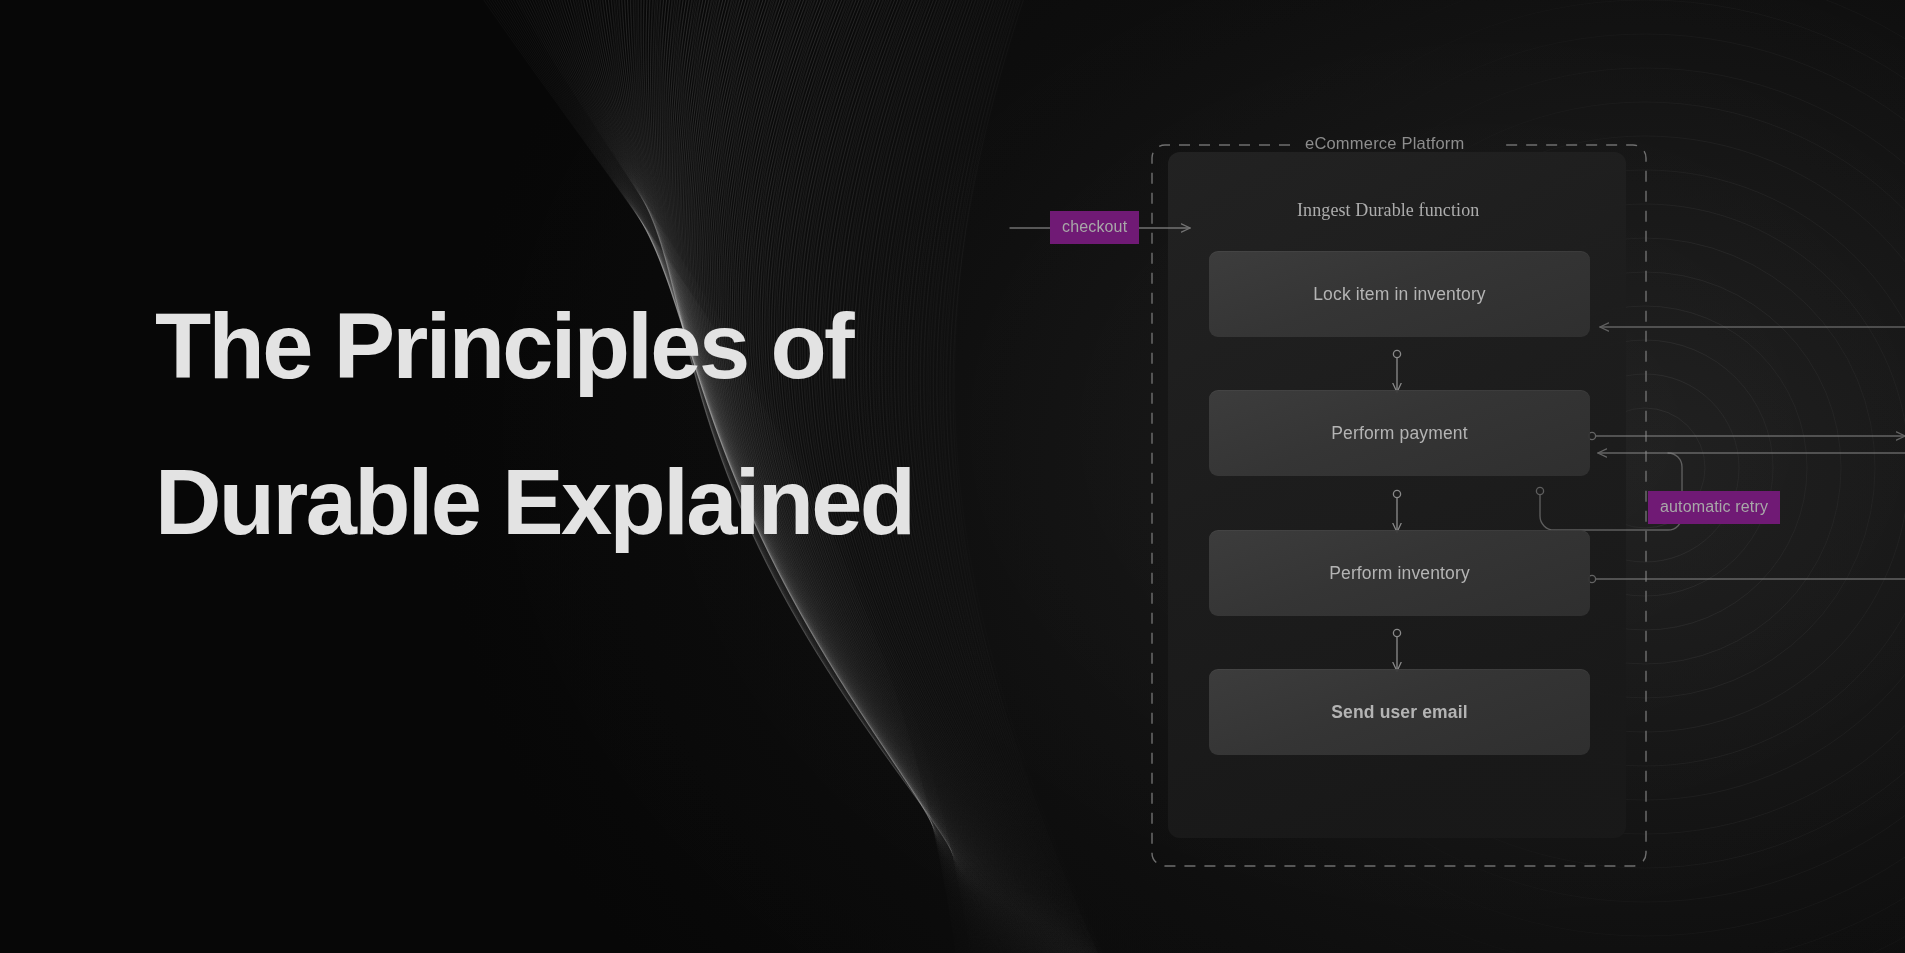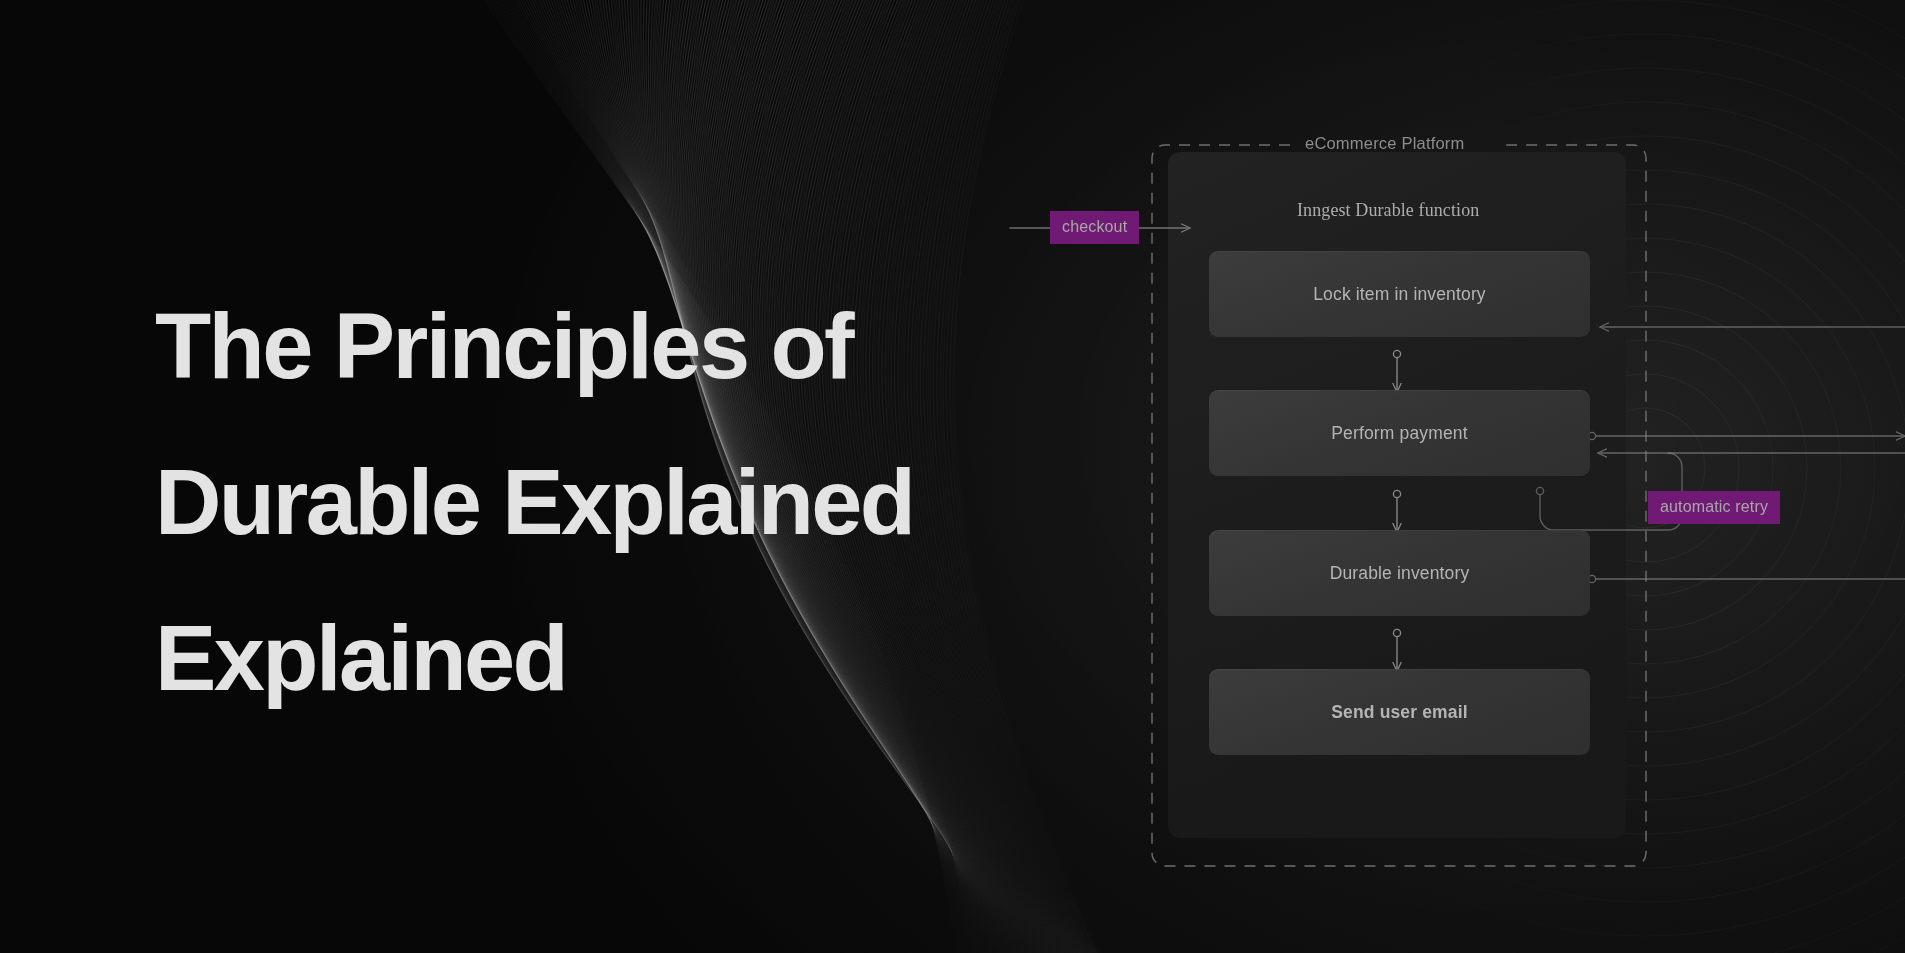--- a/index.html
+++ b/index.html
@@ -531,21 +531,20 @@
       </g>
     </svg>
   </div>
 
   <div class="bg-vignette"></div>
 
   <div class="hero">
     <h1>
       <span class="ln">The Principles of</span>
       <span class="ln">Durable Explained</span>
-      <span class="ln">Explained</span>
     </h1>
   </div>
 
   <div id="diagram">
     <svg width="1905" height="953" viewBox="0 0 1905 953" aria-hidden="true">
       <defs>
         <linearGradient id="panelGrad" x1="0" y1="0" x2="0.35" y2="1">
           <stop offset="0" stop-color="#232323"></stop>
           <stop offset="0.5" stop-color="#1d1d1d"></stop>
           <stop offset="1" stop-color="#191919"></stop>
@@ -605,21 +604,21 @@
 
     <div class="fn-title" style="left:1297px; top:200px;">Inngest Durable function</div>
 
     <div class="step" style="left:1209px; top:390px; width:381px; height:86px;">
       <span>Perform payment</span>
     </div>
     <div class="step" style="left:1209px; top:251px; width:381px; height:86px;">
       <span>Lock item in inventory</span>
     </div>
     <div class="step" style="left:1209px; top:530px; width:381px; height:86px;">
-      <span>Durable inventory</span>
+      <span>Perform inventory</span>
     </div>
     <div class="step" style="left:1209px; top:669px; width:381px; height:86px;font-weight:bold;">
       <span>Send user email</span>
     </div>
 
     <div class="edge-pill" style="left:1050px; top:211px;">checkout</div>
     <div class="edge-pill" style="left:1648px; top:473px;margin-top:18px;">automatic retry</div>
   </div>
 
 </div>

